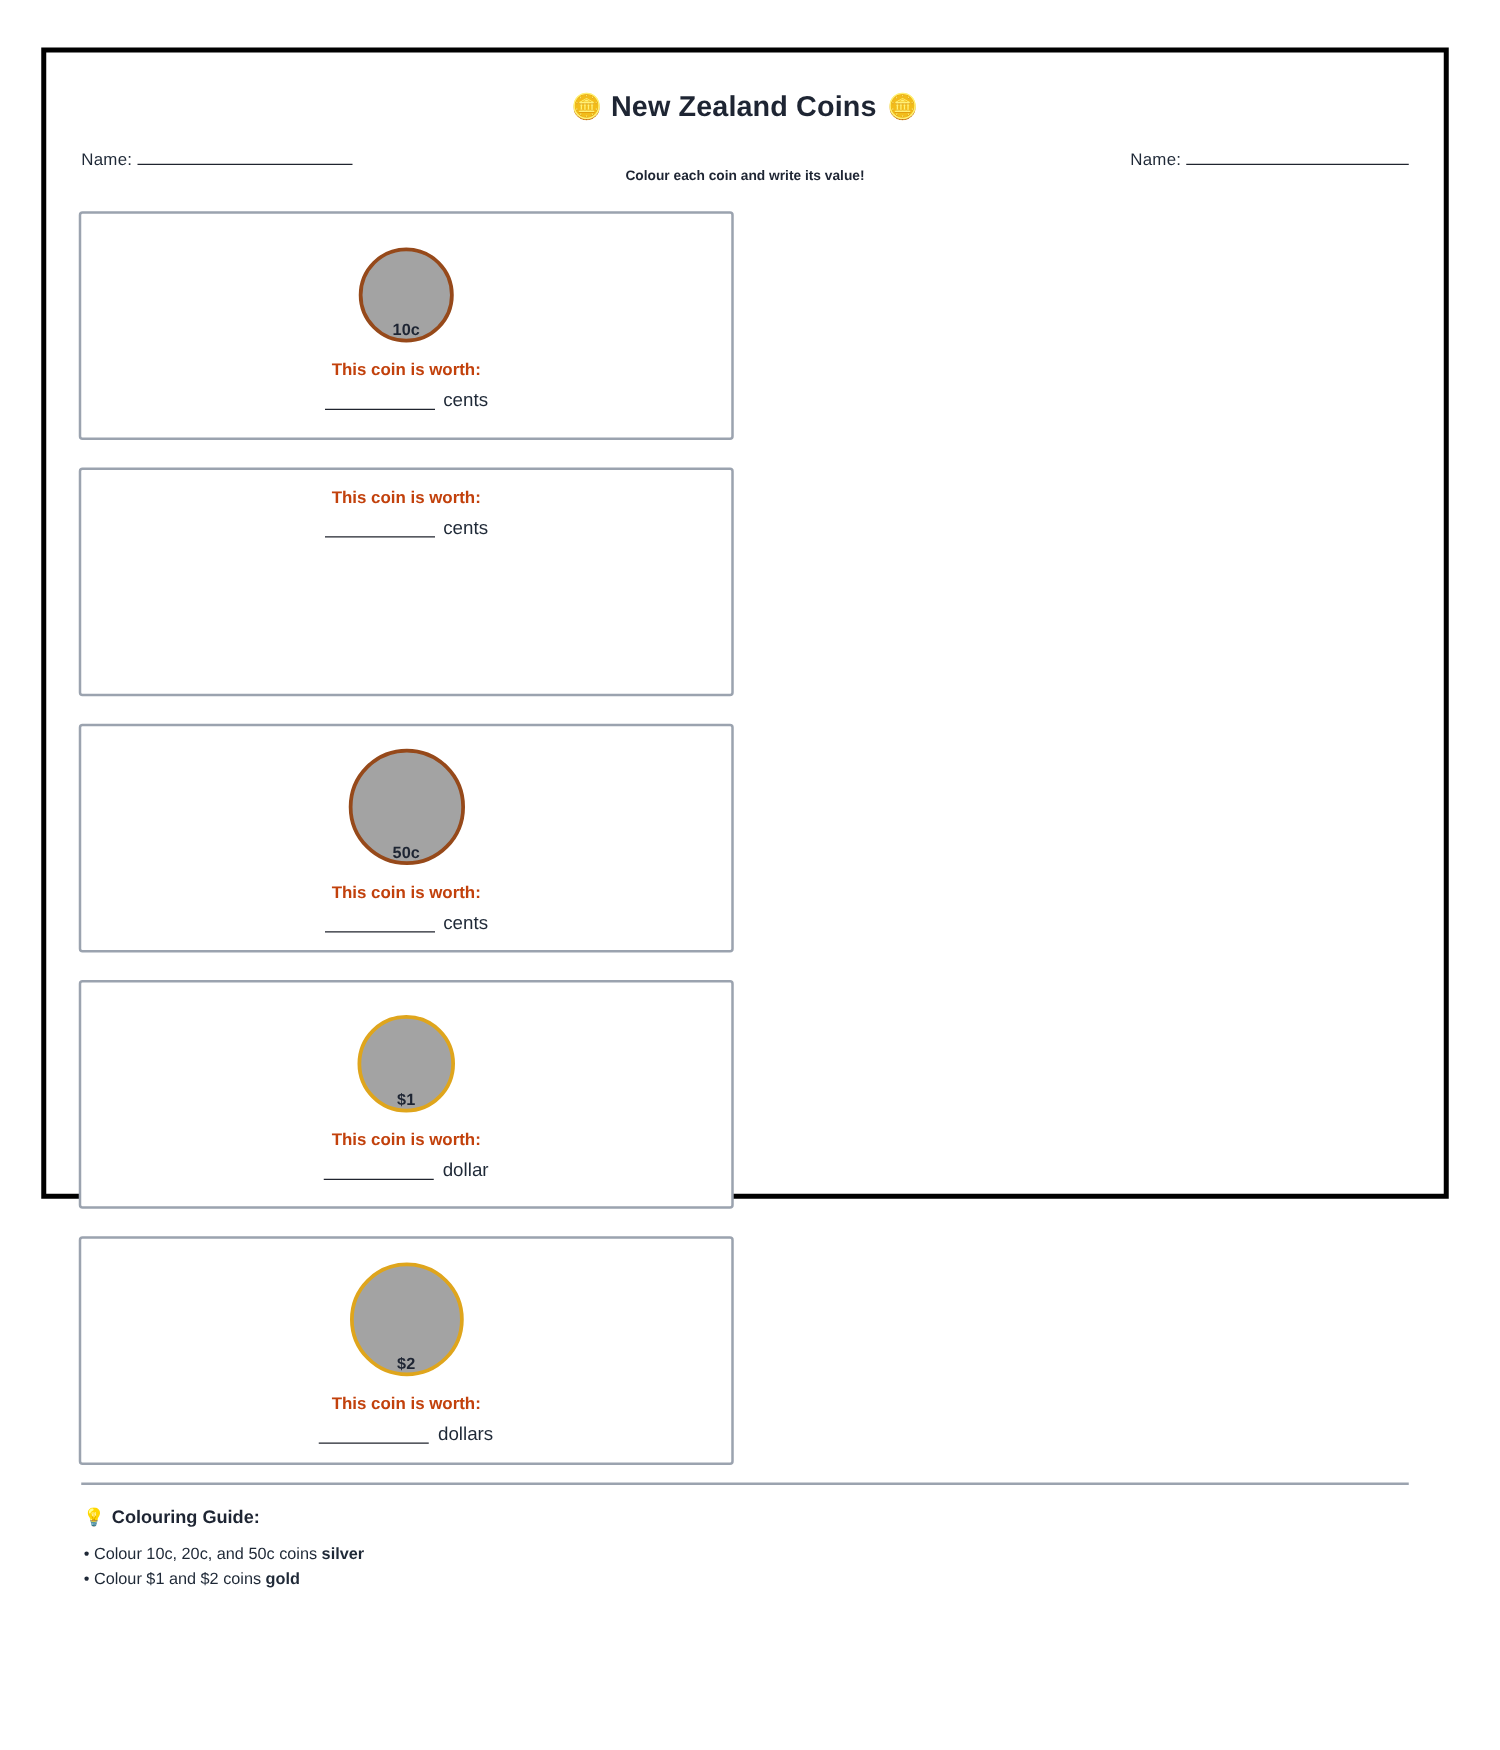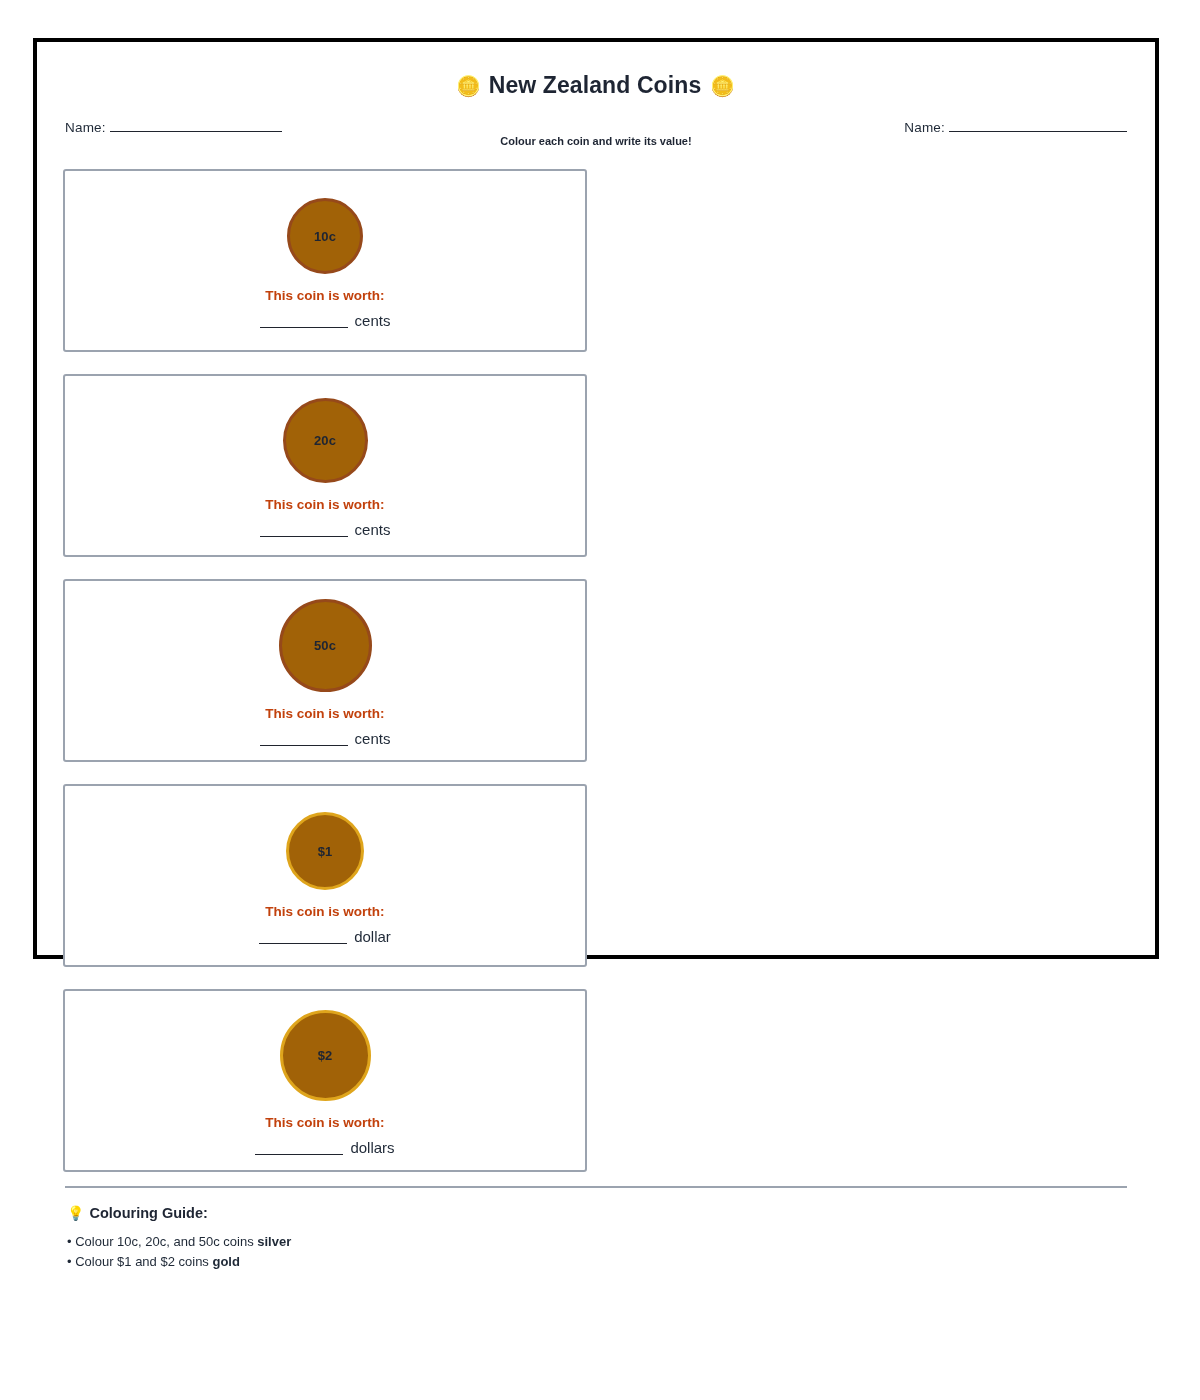--- a/index.html
+++ b/index.html
@@ -98,24 +98,24 @@
     flex-direction: column;
     align-items: center;
     background: #ffffff;
     position: relative;
   }
 
   .coin-circle {
     border-style: solid;
     border-radius: 50%;
     display: flex;
-    align-items: center;
+    align-items: flex-end;
     justify-content: center;
     box-sizing: border-box;
-    background: #a16207;
+    background: #a3a3a3;
   }
   .coin-face {
     font-size: 13px;
     font-weight: bold;
     color: #1e2533;
     letter-spacing: 0.1px;
   }
 
   .worth-label {
     font-size: 13.5px;
@@ -198,23 +198,20 @@
           <span class="coin-face">10c</span>
         </div>
         <div class="worth-label">This coin is worth:</div>
         <div class="answer-row">
           <span class="answer-blank"></span>
           <span class="answer-unit">cents</span>
         </div>
       </div>
 
       <div class="coin-card">
-        <div class="coin-circle" style="width: 85px; height: 85px; border-width: 3px; border-color: rgb(150, 73, 26); margin-top: 22px;">
-          <span class="coin-face">20c</span>
-        </div>
         <div class="worth-label">This coin is worth:</div>
         <div class="answer-row">
           <span class="answer-blank"></span>
           <span class="answer-unit">cents</span>
         </div>
       </div>
 
       <div class="coin-card">
         <div class="coin-circle" style="width: 93px; height: 93px; border-width: 3px; border-color: rgb(150, 73, 26); margin-top: 18px;">
           <span class="coin-face">50c</span>

